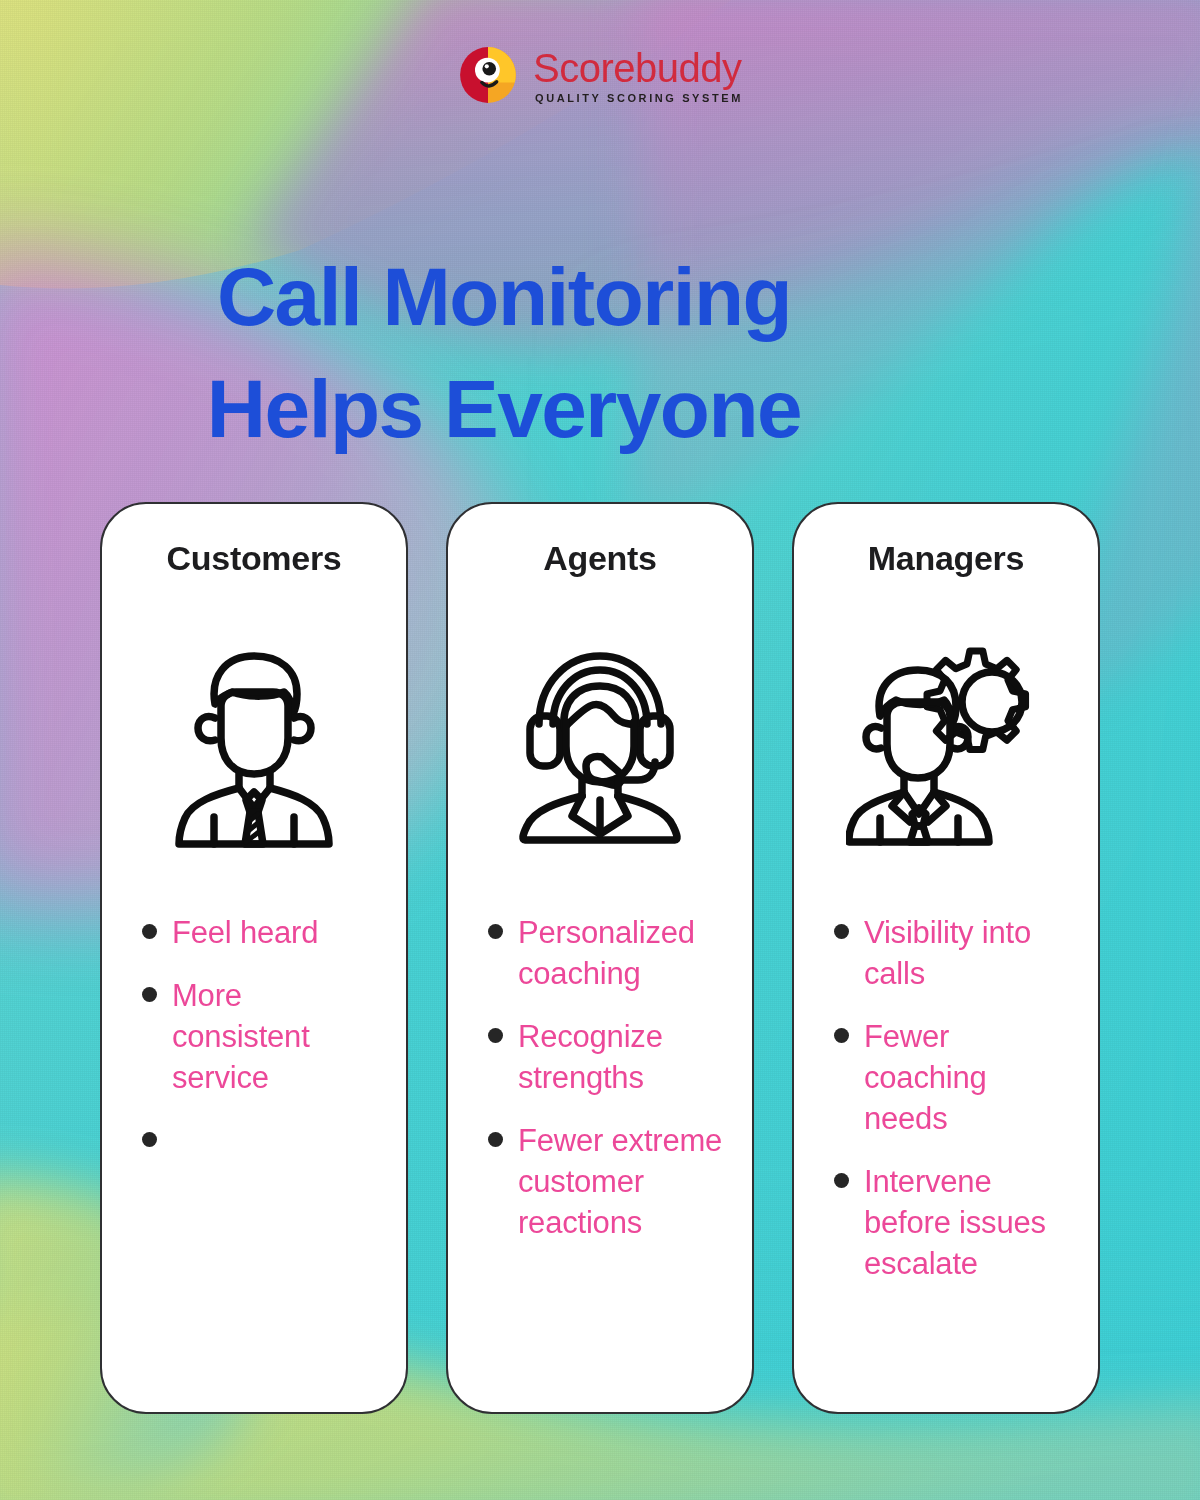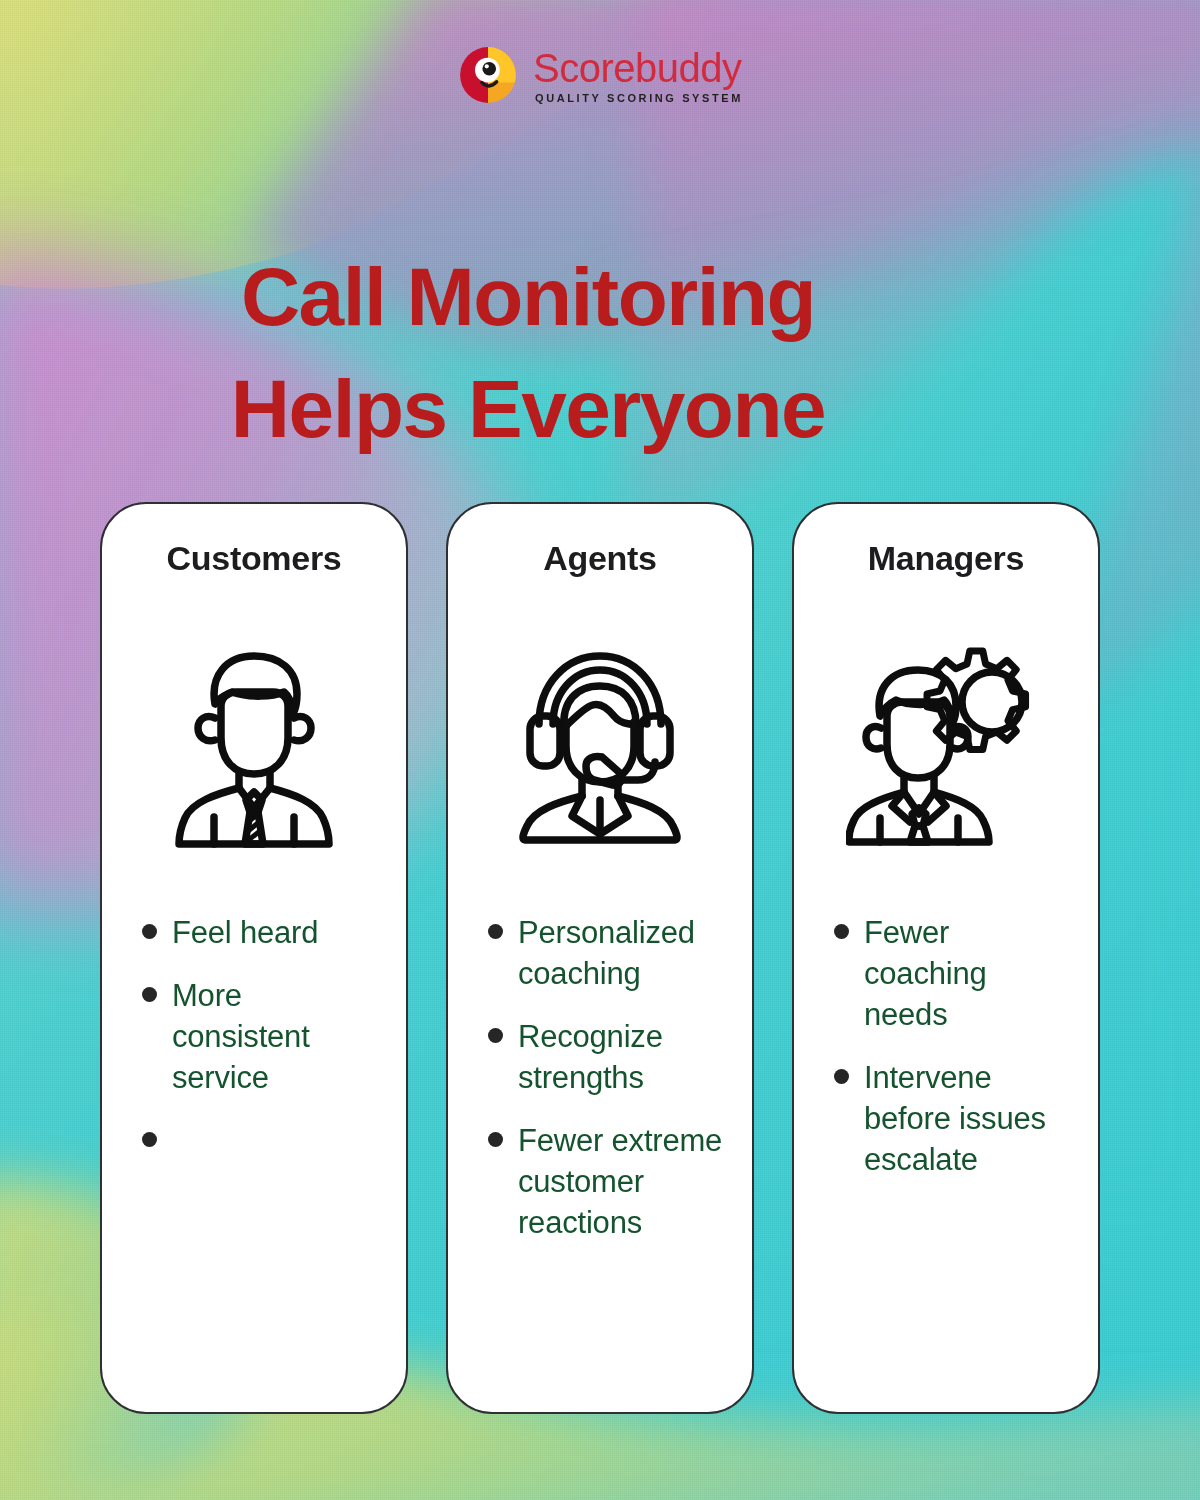--- a/index.html
+++ b/index.html
@@ -92,26 +92,25 @@
     margin-left: 2px;
   }
 
   
   .title {
     position: absolute;
     top: 186px;
     left: 0;
     width: 1008px;
     text-align: center;
-    color: #b91c1c;
+    color: #1d4ed8;
     font-size: 82px;
     line-height: 112px;
     font-weight: 700;
     letter-spacing: -1.5px;
-    padding-left: 24px;
   }
   .title-line {
     display: block;
   }
 
   
   .cards {
     position: absolute;
     top: 502px;
     left: 100px;
@@ -171,21 +170,21 @@
     height: 15px;
     border-radius: 50%;
     background: #262626;
     margin-top: 12px;
     margin-right: 15px;
     margin-left: 18px;
   }
   .bullet-text {
     font-size: 31px;
     line-height: 41px;
-    color: #14532d;
+    color: #ec4899;
     font-weight: 400;
     letter-spacing: -0.2px;
   }
   .card-customers .bullets { margin-top: 56px; }
   .card-agents .bullets { margin-top: 56px; }
   .card-managers .bullets { margin-top: 56px; }
 </style>
 </head>
 <body>
 
@@ -410,20 +409,24 @@
 
           <path d="M69,186 L64,202 L82,202 L77,186 Z"></path>
 
           <path d="M34,178 L34,202"></path>
           <path d="M112,178 L112,202"></path>
         </svg>
       </div>
       <ul class="bullets">
         <li class="bullet">
           <span class="dot"></span>
+          <span class="bullet-text">Visibility into calls</span>
+        </li>
+        <li class="bullet">
+          <span class="dot"></span>
           <span class="bullet-text">Fewer coaching needs</span>
         </li>
         <li class="bullet">
           <span class="dot"></span>
           <span class="bullet-text">Intervene before issues escalate</span>
         </li>
       </ul>
     </div>
 
   </div>

